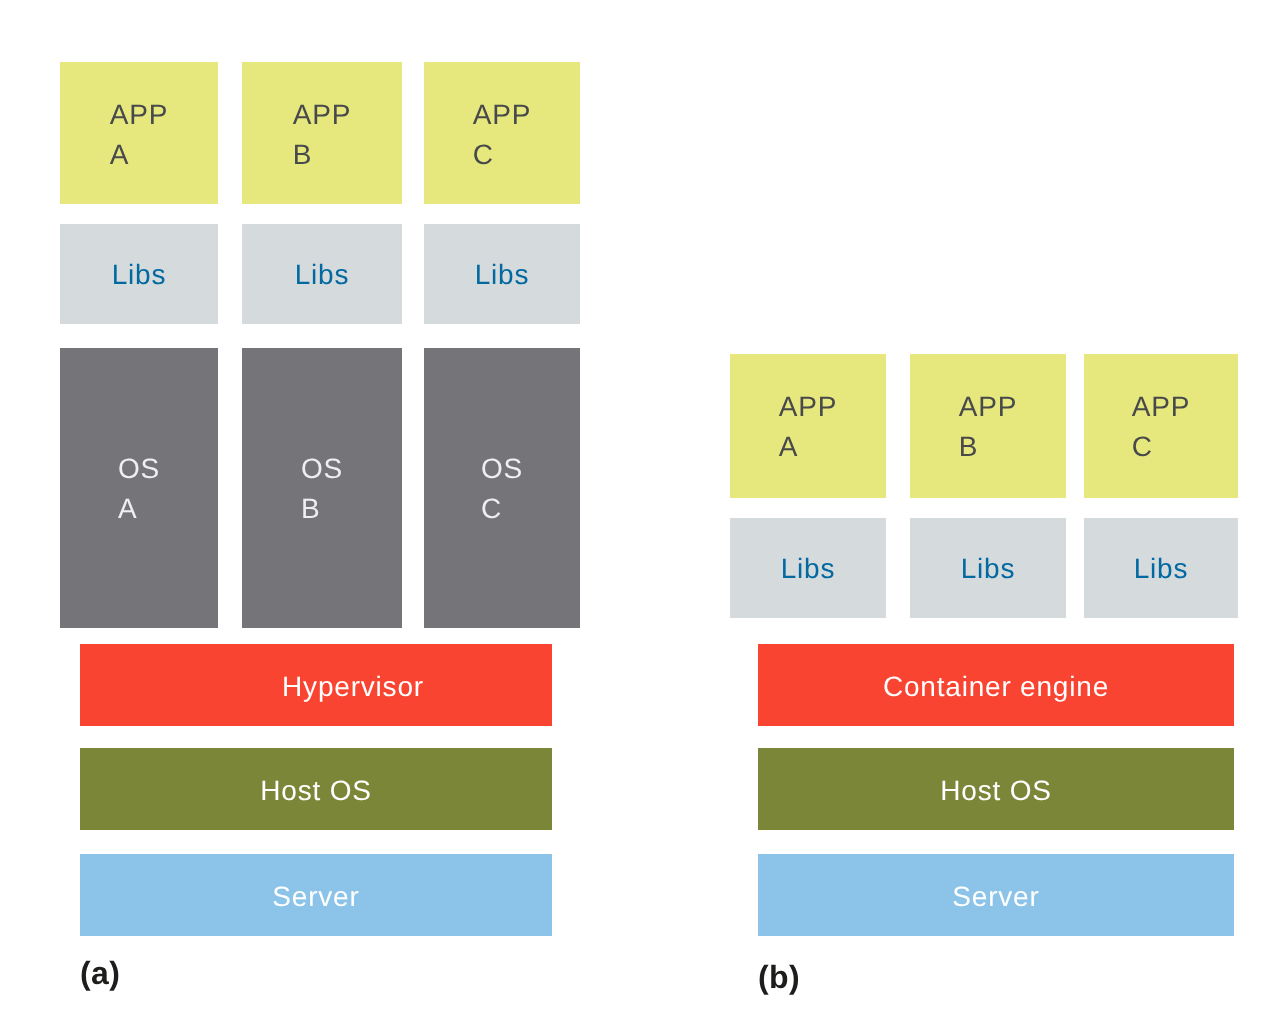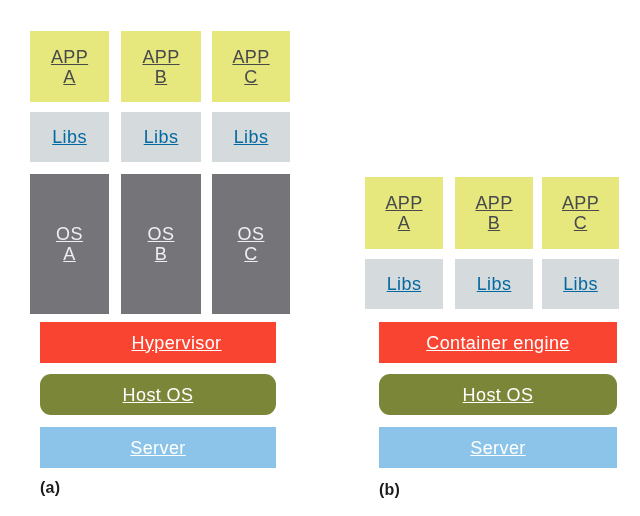--- a/index.html
+++ b/index.html
@@ -13,35 +13,33 @@
     width: 640px;
     height: 516px;
     background: #ffffff;
     overflow: hidden;
   }
   .box {
     position: absolute;
     display: flex;
     align-items: center;
     justify-content: center;
-    text-align: center;
     box-sizing: border-box;
     white-space: pre-line;
-    font-size: 18px;
+    font-size: 14px;
     line-height: 20px;
     letter-spacing: 0.4px;
-    text-decoration: underline;
   }
   .app  { background: var(--app);  color: #47494b; }
   .libs { background: var(--libs); color: #0369a1; }
   .os   { background: var(--os);   color: #efeff1; }
   .bar  { color: #ffffff; }
   .bar-hypervisor { background: var(--engine); }
   .bar-engine     { background: var(--engine); }
-  .bar-hostos     { background: var(--host_os); border-radius: 11px; }
+  .bar-hostos     { background: var(--host_os); }
   .bar-server     { background: var(--server); }
 
   
   .a.col1 { left: 30px;  width: 79px; }
   .a.col2 { left: 121px; width: 80px; }
   .a.col3 { left: 212px; width: 78px; }
   .a.row-app  { top: 31px;  height: 71px; }
   .a.row-libs { top: 112px; height: 50px; }
   .a.row-os   { top: 174px; height: 140px; }
   .a.bar { left: 40px; width: 236px; height: 41px; }

